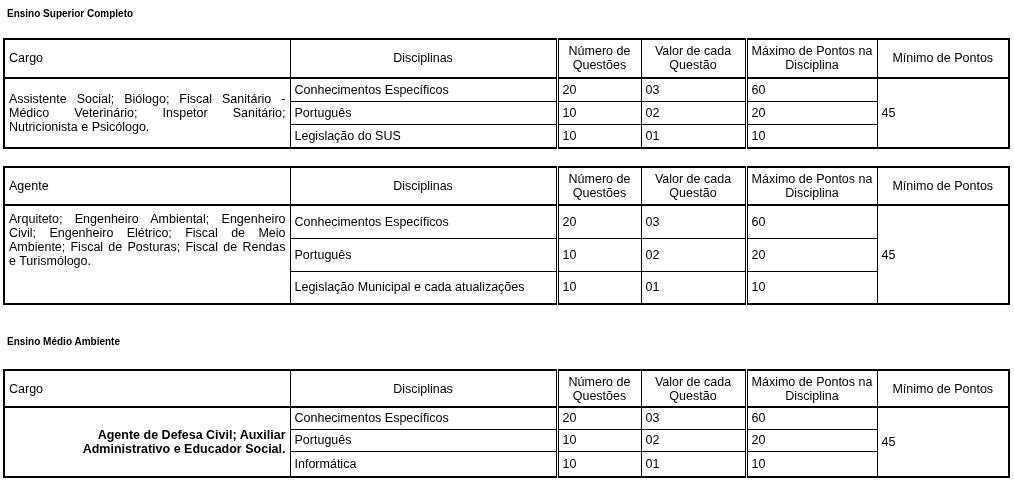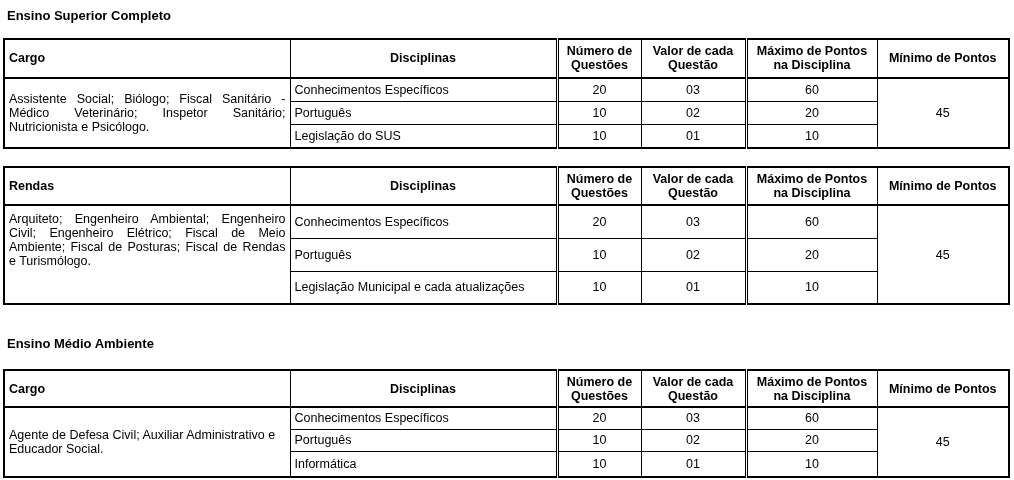--- a/index.html
+++ b/index.html
@@ -1,24 +1,24 @@
 <!DOCTYPE html>
 <html><head>
 <meta charset="utf-8">
 <style>
   html, body { margin:0; padding:0; background:#fff; }
   body { width:1014px; height:480px; position:relative; overflow:hidden;
          font-family:"Liberation Sans", sans-serif; color:#000; font-size:12.5px; }
-  .heading { position:absolute; left:7px; font-weight:bold; font-size:13px; }
+  .heading { position:absolute; left:7px; font-weight:bold; font-size:10px; }
   table { position:absolute; left:3px; width:1005px; border-collapse:collapse;
           border:2px solid #000; table-layout:fixed; }
   th, td { border:1px solid #000; padding:0 4px; vertical-align:middle; line-height:14px; }
-  th { font-weight:bold; text-align:center; }
+  th { font-weight:normal; text-align:center; }
   th.left { text-align:left; }
-  td.num { text-align:center; }
+  td.num { text-align:left; }
   td.cargo { text-align:justify; padding:0 4px; }
   col.c1 { width:286px; } col.c2 { width:267px; } col.c3 { width:84px; }
   col.c4 { width:105px; } col.c5 { width:131px; } col.c6 { width:132px; }
   tr.hdr th { border-bottom:2px solid #000; }
   .dbl-l { border-left:3px double #000; }
 </style>
 </head>
 <body>
 
 <div class="heading" style="top:8px;">Ensino Superior Completo</div>
@@ -68,21 +68,21 @@
   <colgroup>
       <col class="c1">
       <col class="c2">
       <col class="c3">
       <col class="c4">
       <col class="c5">
       <col class="c6">
     </colgroup>
   <tbody>
       <tr class="hdr" style="height:38px;">
-    <th class="left">Rendas</th>
+    <th class="left">Agente</th>
     <th>Disciplinas</th>
     <th class="dbl-l">Número de Questões</th>
     <th>Valor de cada Questão</th>
     <th class="dbl-l">Máximo de Pontos na Disciplina</th>
     <th>Mínimo de Pontos</th>
   </tr>
   <tr style="height:33px;padding-left:8px;">
     <td class="cargo" rowspan="3" style="vertical-align:top; padding-top:6px;">Arquiteto; Engenheiro Ambiental; Engenheiro Civil; Engenheiro Elétrico; Fiscal de Meio Ambiente; Fiscal de Posturas; Fiscal de Rendas e Turismólogo.</td>
     <td>Conhecimentos Específicos</td>
     <td class="num dbl-l">20</td>
@@ -119,21 +119,21 @@
   <tbody>
       <tr class="hdr" style="height:37px;">
     <th class="left">Cargo</th>
     <th>Disciplinas</th>
     <th class="dbl-l">Número de Questões</th>
     <th>Valor de cada Questão</th>
     <th class="dbl-l">Máximo de Pontos na Disciplina</th>
     <th>Mínimo de Pontos</th>
   </tr>
   <tr style="height:22px;">
-    <td class="cargo" rowspan="3" style="text-align:left;">Agente de Defesa Civil; Auxiliar Administrativo e Educador Social.</td>
+    <td class="cargo" rowspan="3" style="text-align:right;font-weight:bold;">Agente de Defesa Civil; Auxiliar Administrativo e Educador Social.</td>
     <td>Conhecimentos Específicos</td>
     <td class="num dbl-l">20</td>
     <td class="num">03</td>
     <td class="num dbl-l">60</td>
     <td class="num" rowspan="3">45</td>
   </tr>
   <tr style="height:22px;">
     <td>Português</td>
     <td class="num dbl-l">10</td>
     <td class="num">02</td>

